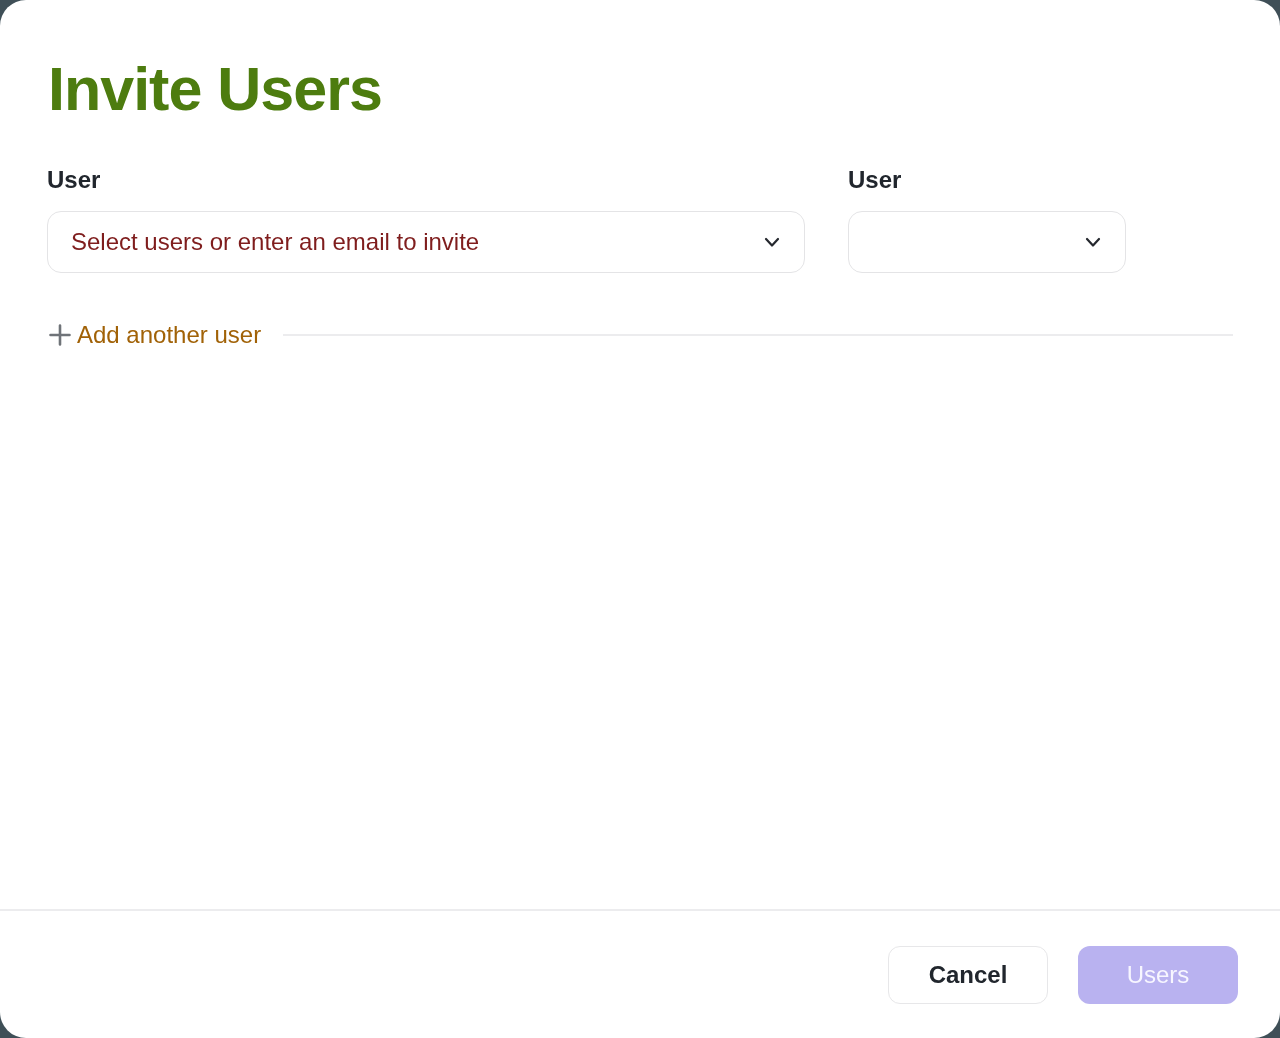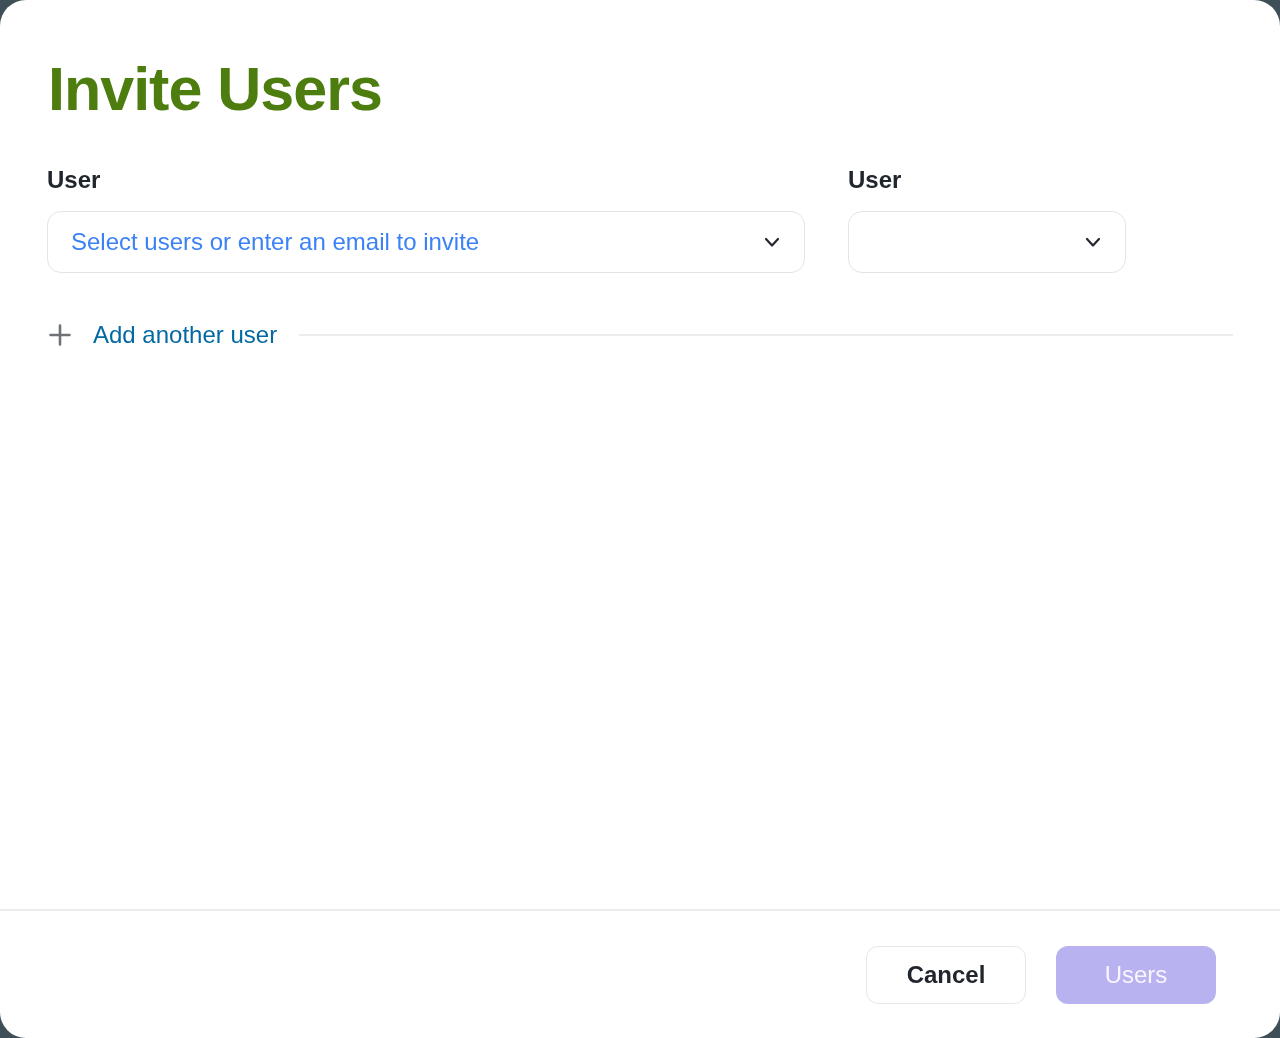--- a/index.html
+++ b/index.html
@@ -46,67 +46,67 @@
     border: 1.5px solid #e4e4e6;
     border-radius: 14px;
     display: flex;
     align-items: center;
     justify-content: space-between;
     padding: 0 22px 0 23px;
     cursor: pointer;
   }
   .select-value {
     font-size: 24px;
-    color: #3b82f6;
+    color: #7f1d1d;
     white-space: nowrap;
     overflow: hidden;
   }
   .chevron {
     flex: 0 0 auto;
     display: flex;
     align-items: center;
   }
   .add-row {
     position: absolute;
     left: 47px;
     right: 47px;
     top: 321px;
     display: flex;
     align-items: center;
   }
   .add-user-btn {
     display: flex;
     align-items: center;
-    gap: 20px;
+    gap: 4px;
     background: none;
     border: none;
     font-family: "Liberation Sans", sans-serif;
     font-size: 24px;
-    color: #0369a1;
+    color: #a16207;
     cursor: pointer;
     padding: 0;
   }
   .add-rule {
     flex: 1;
     height: 2px;
     background: #ececee;
     margin-left: 22px;
   }
   .modal-footer {
     position: absolute;
     left: 0;
     right: 0;
     bottom: 0;
     height: 129px;
     border-top: 2px solid #ececee;
     display: flex;
     align-items: center;
     justify-content: flex-end;
     gap: 30px;
-    padding-right: 64px;
+    padding-right: 42px;
   }
   .btn {
     width: 160px;
     height: 58px;
     border-radius: 12px;
     font-family: "Liberation Sans", sans-serif;
     font-size: 24px;
     display: flex;
     align-items: center;
     justify-content: center;

